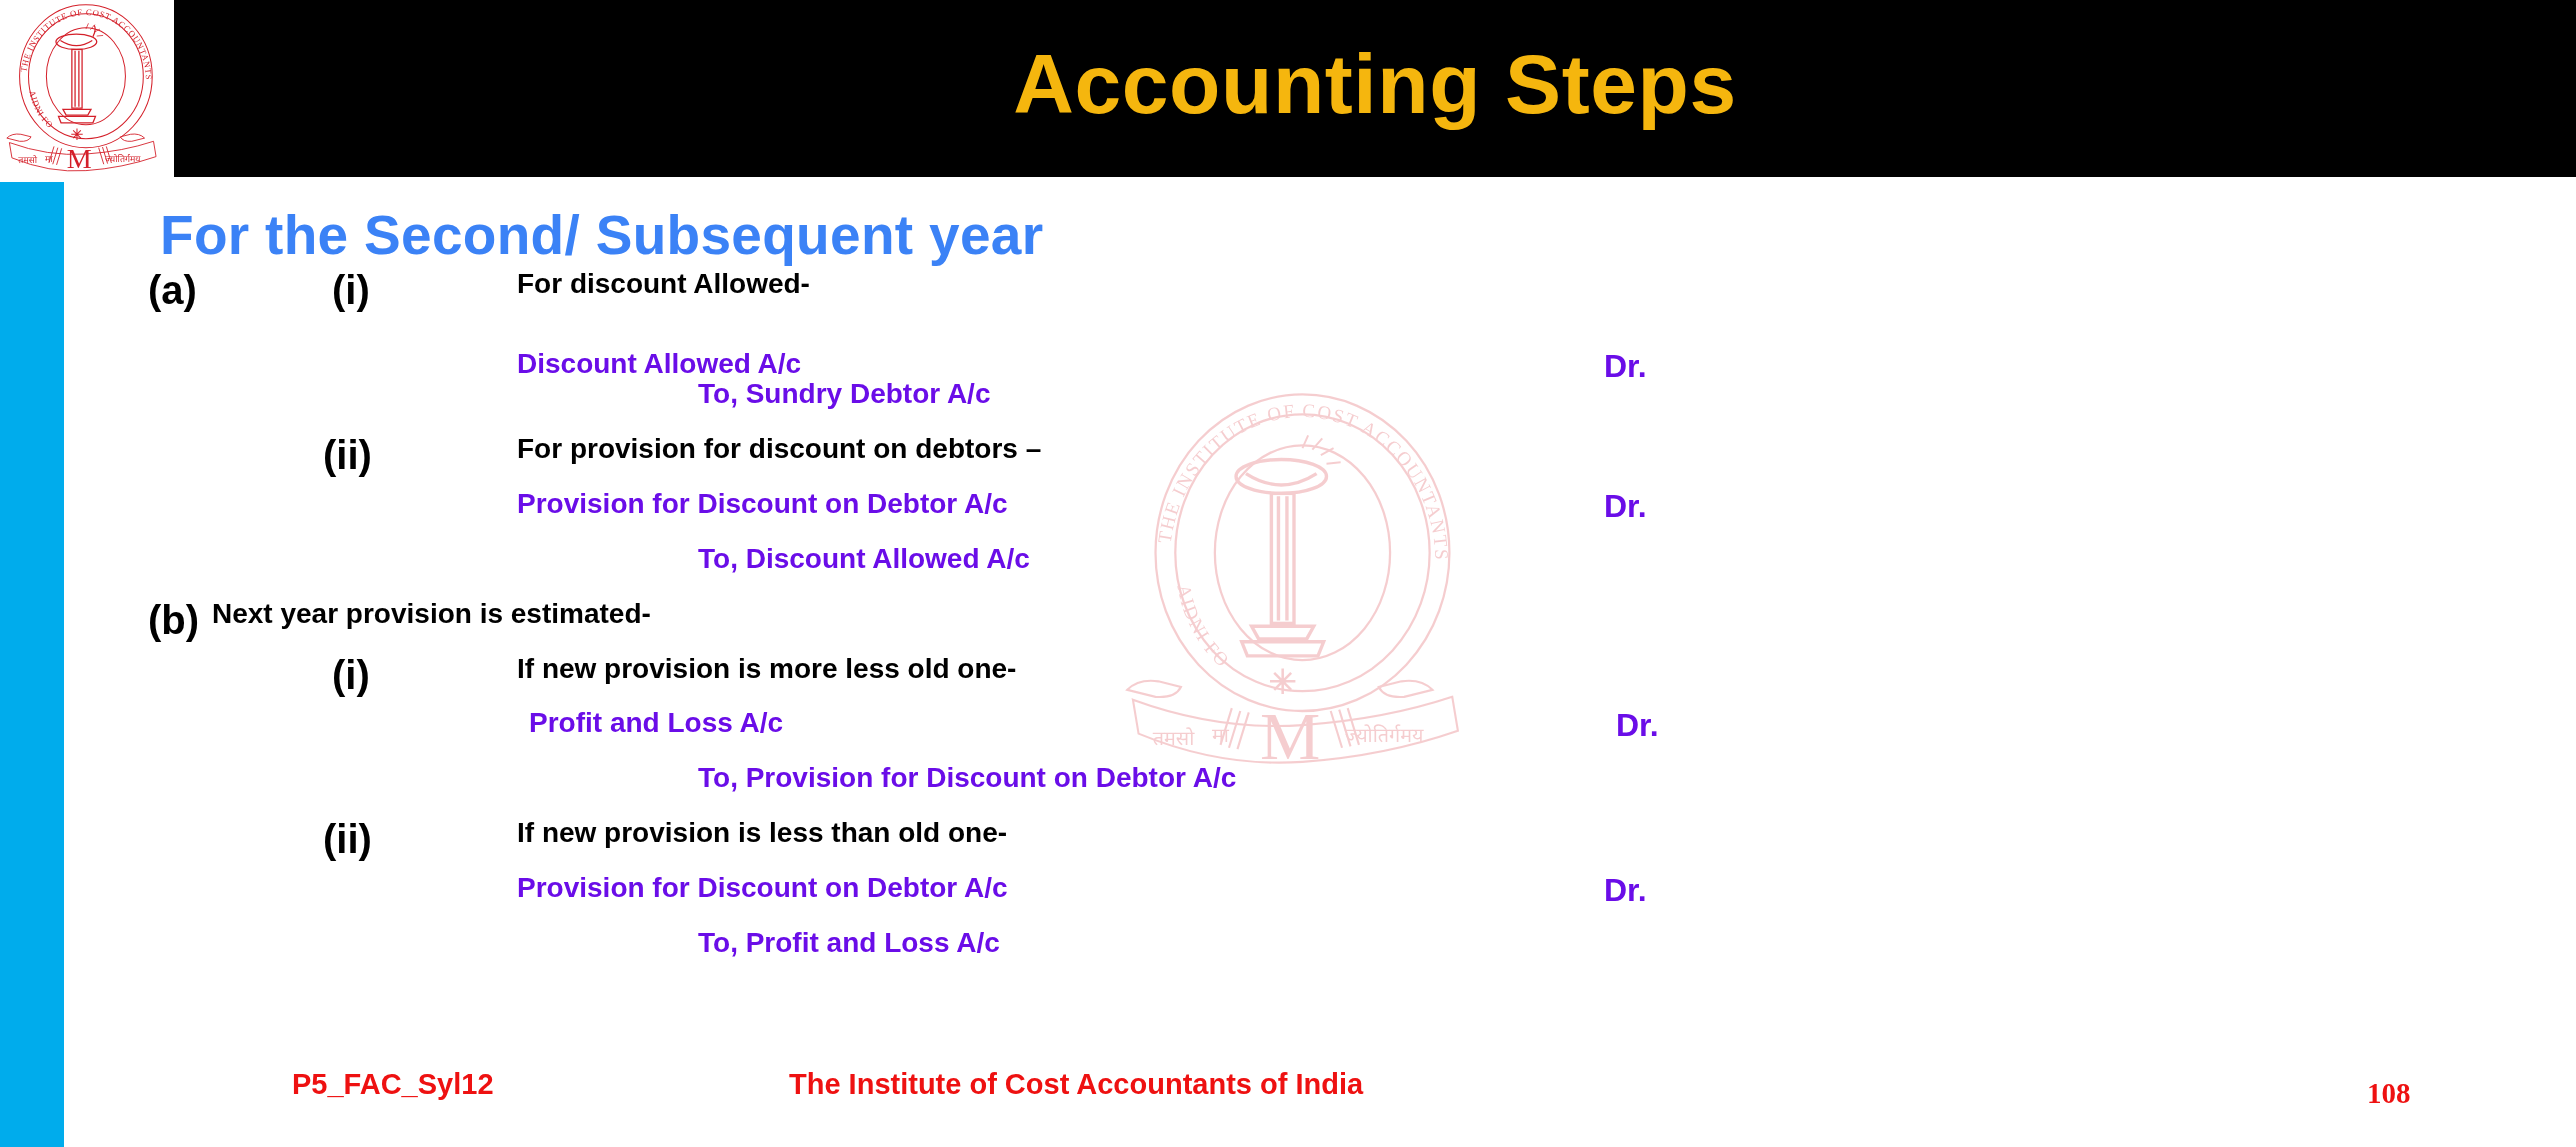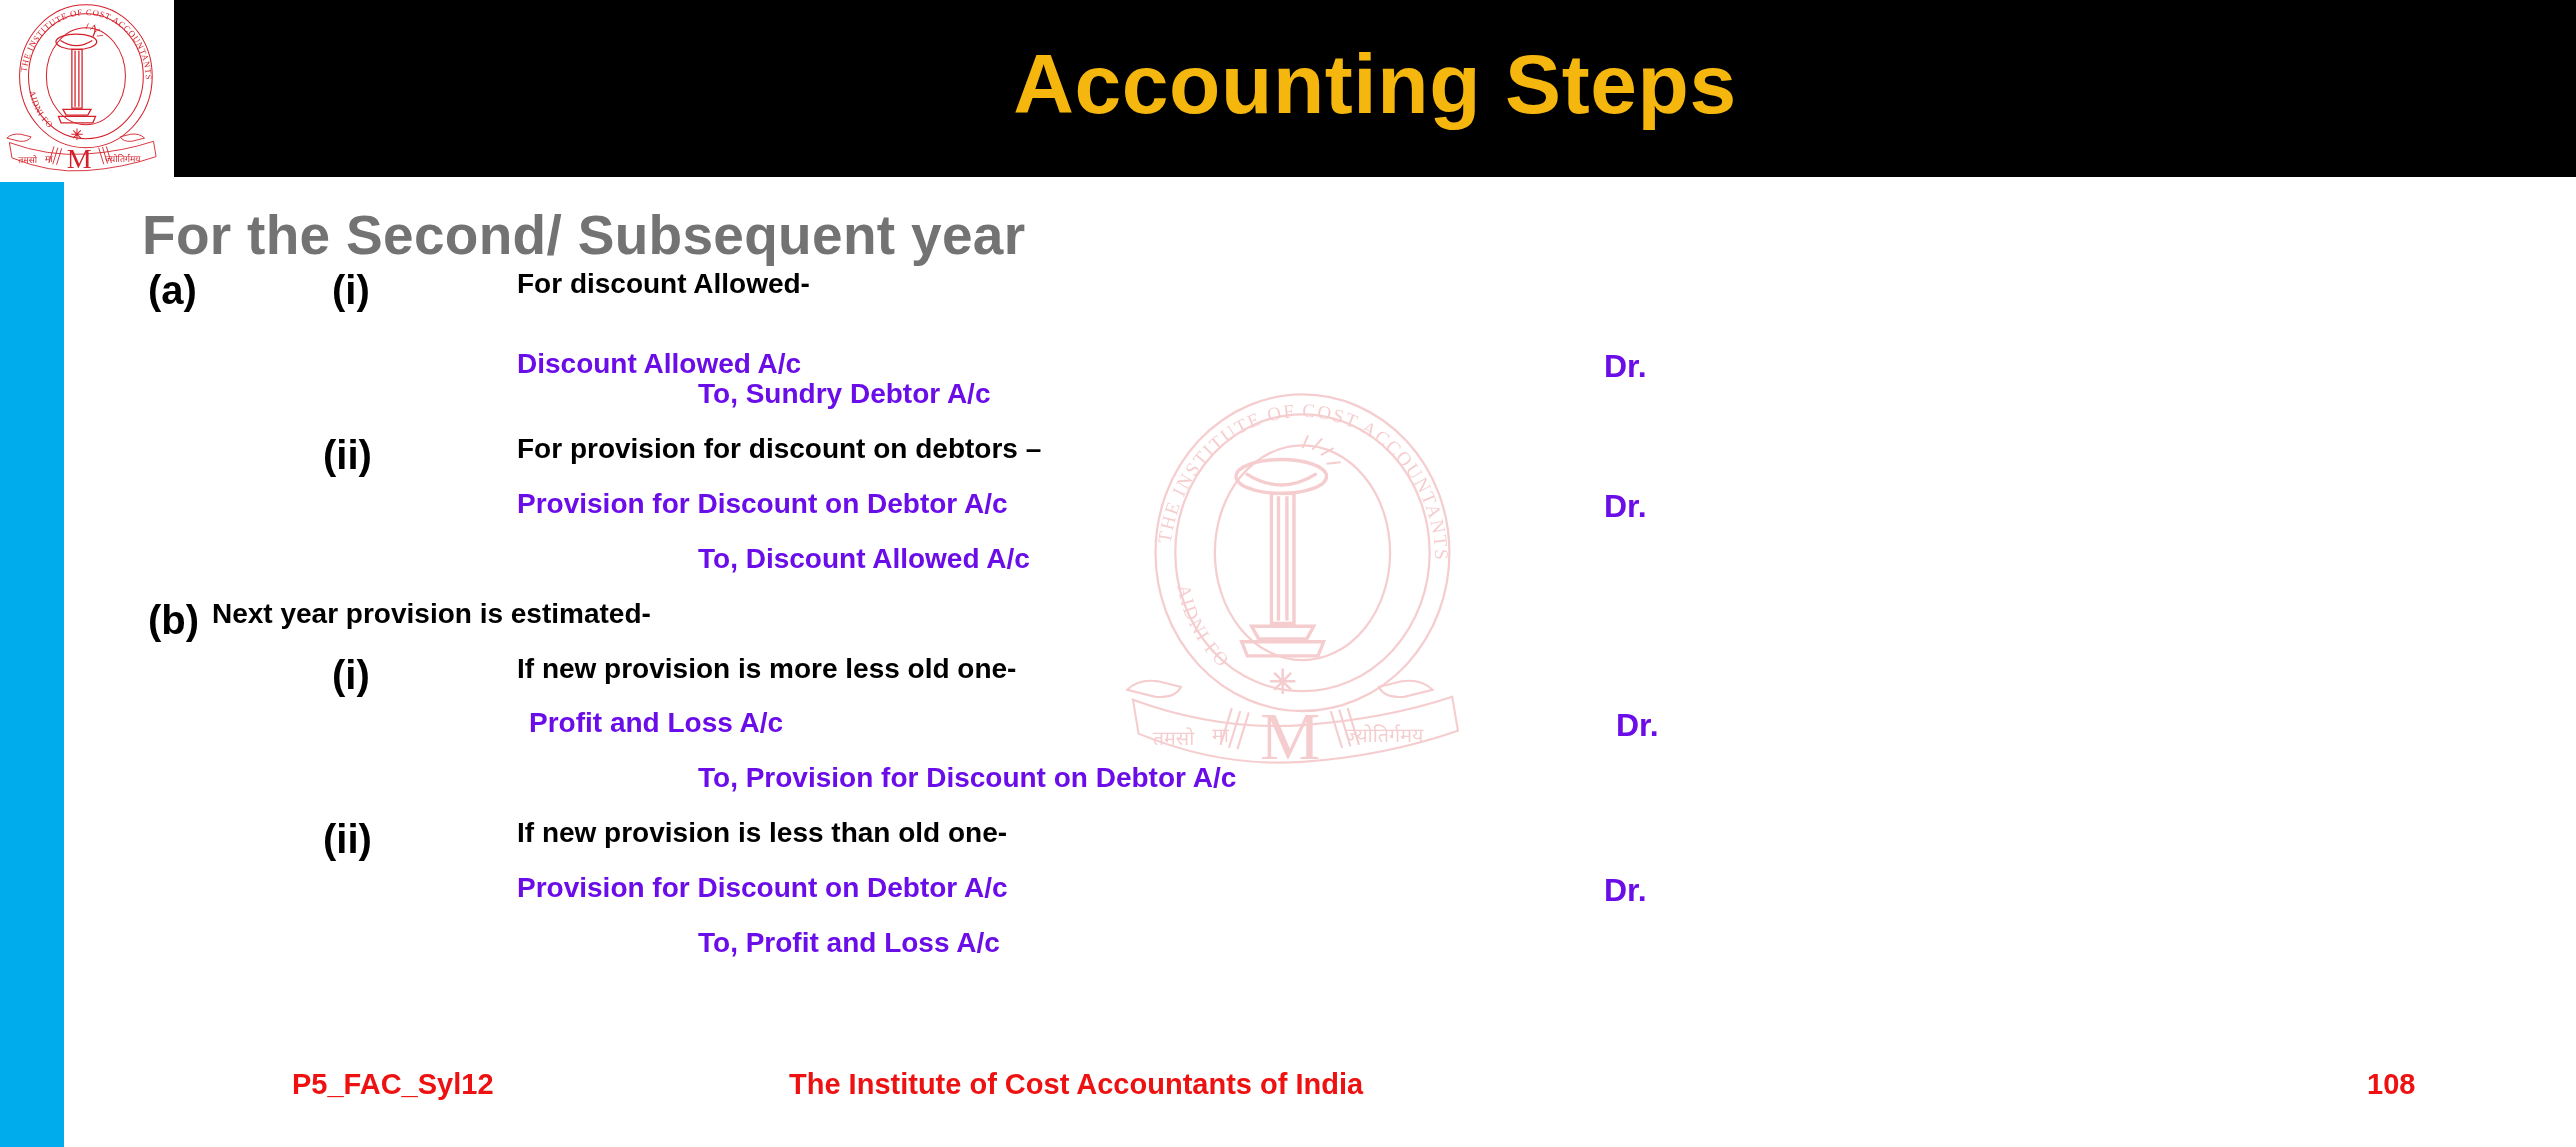--- a/index.html
+++ b/index.html
@@ -80,25 +80,25 @@
   
   #content {
     position: absolute;
     left: 0;
     top: 185px;
     width: 2576px;
     height: 850px;
   }
   #section-heading {
     position: absolute;
-    left: 142px;
+    left: 160px;
     top: 18px;
     font-size: 55px;
     font-weight: bold;
-    color: #737373;
+    color: #3b82f6;
     white-space: nowrap;
     letter-spacing: 0.3px;
   }
 
   .entry-line {
     position: absolute;
     left: 0;
     width: 2576px;
     height: 56px;
     white-space: nowrap;
@@ -163,22 +163,23 @@
   }
   #footer-institute {
     position: absolute;
     left: 789px;
     top: 0;
     white-space: nowrap;
   }
   #footer-page-number {
     position: absolute;
     left: 2367px;
-    top: 0;
-    white-space: nowrap;
+    top: 9px;
+    white-space: nowrap;
+    font-family: Liberation Serif, serif;
   }
 </style>
 </head>
 <body>
 
 <div id="slide">
 
   <div id="header-bar">
     <div id="slide-title">Accounting Steps</div>
   </div>

